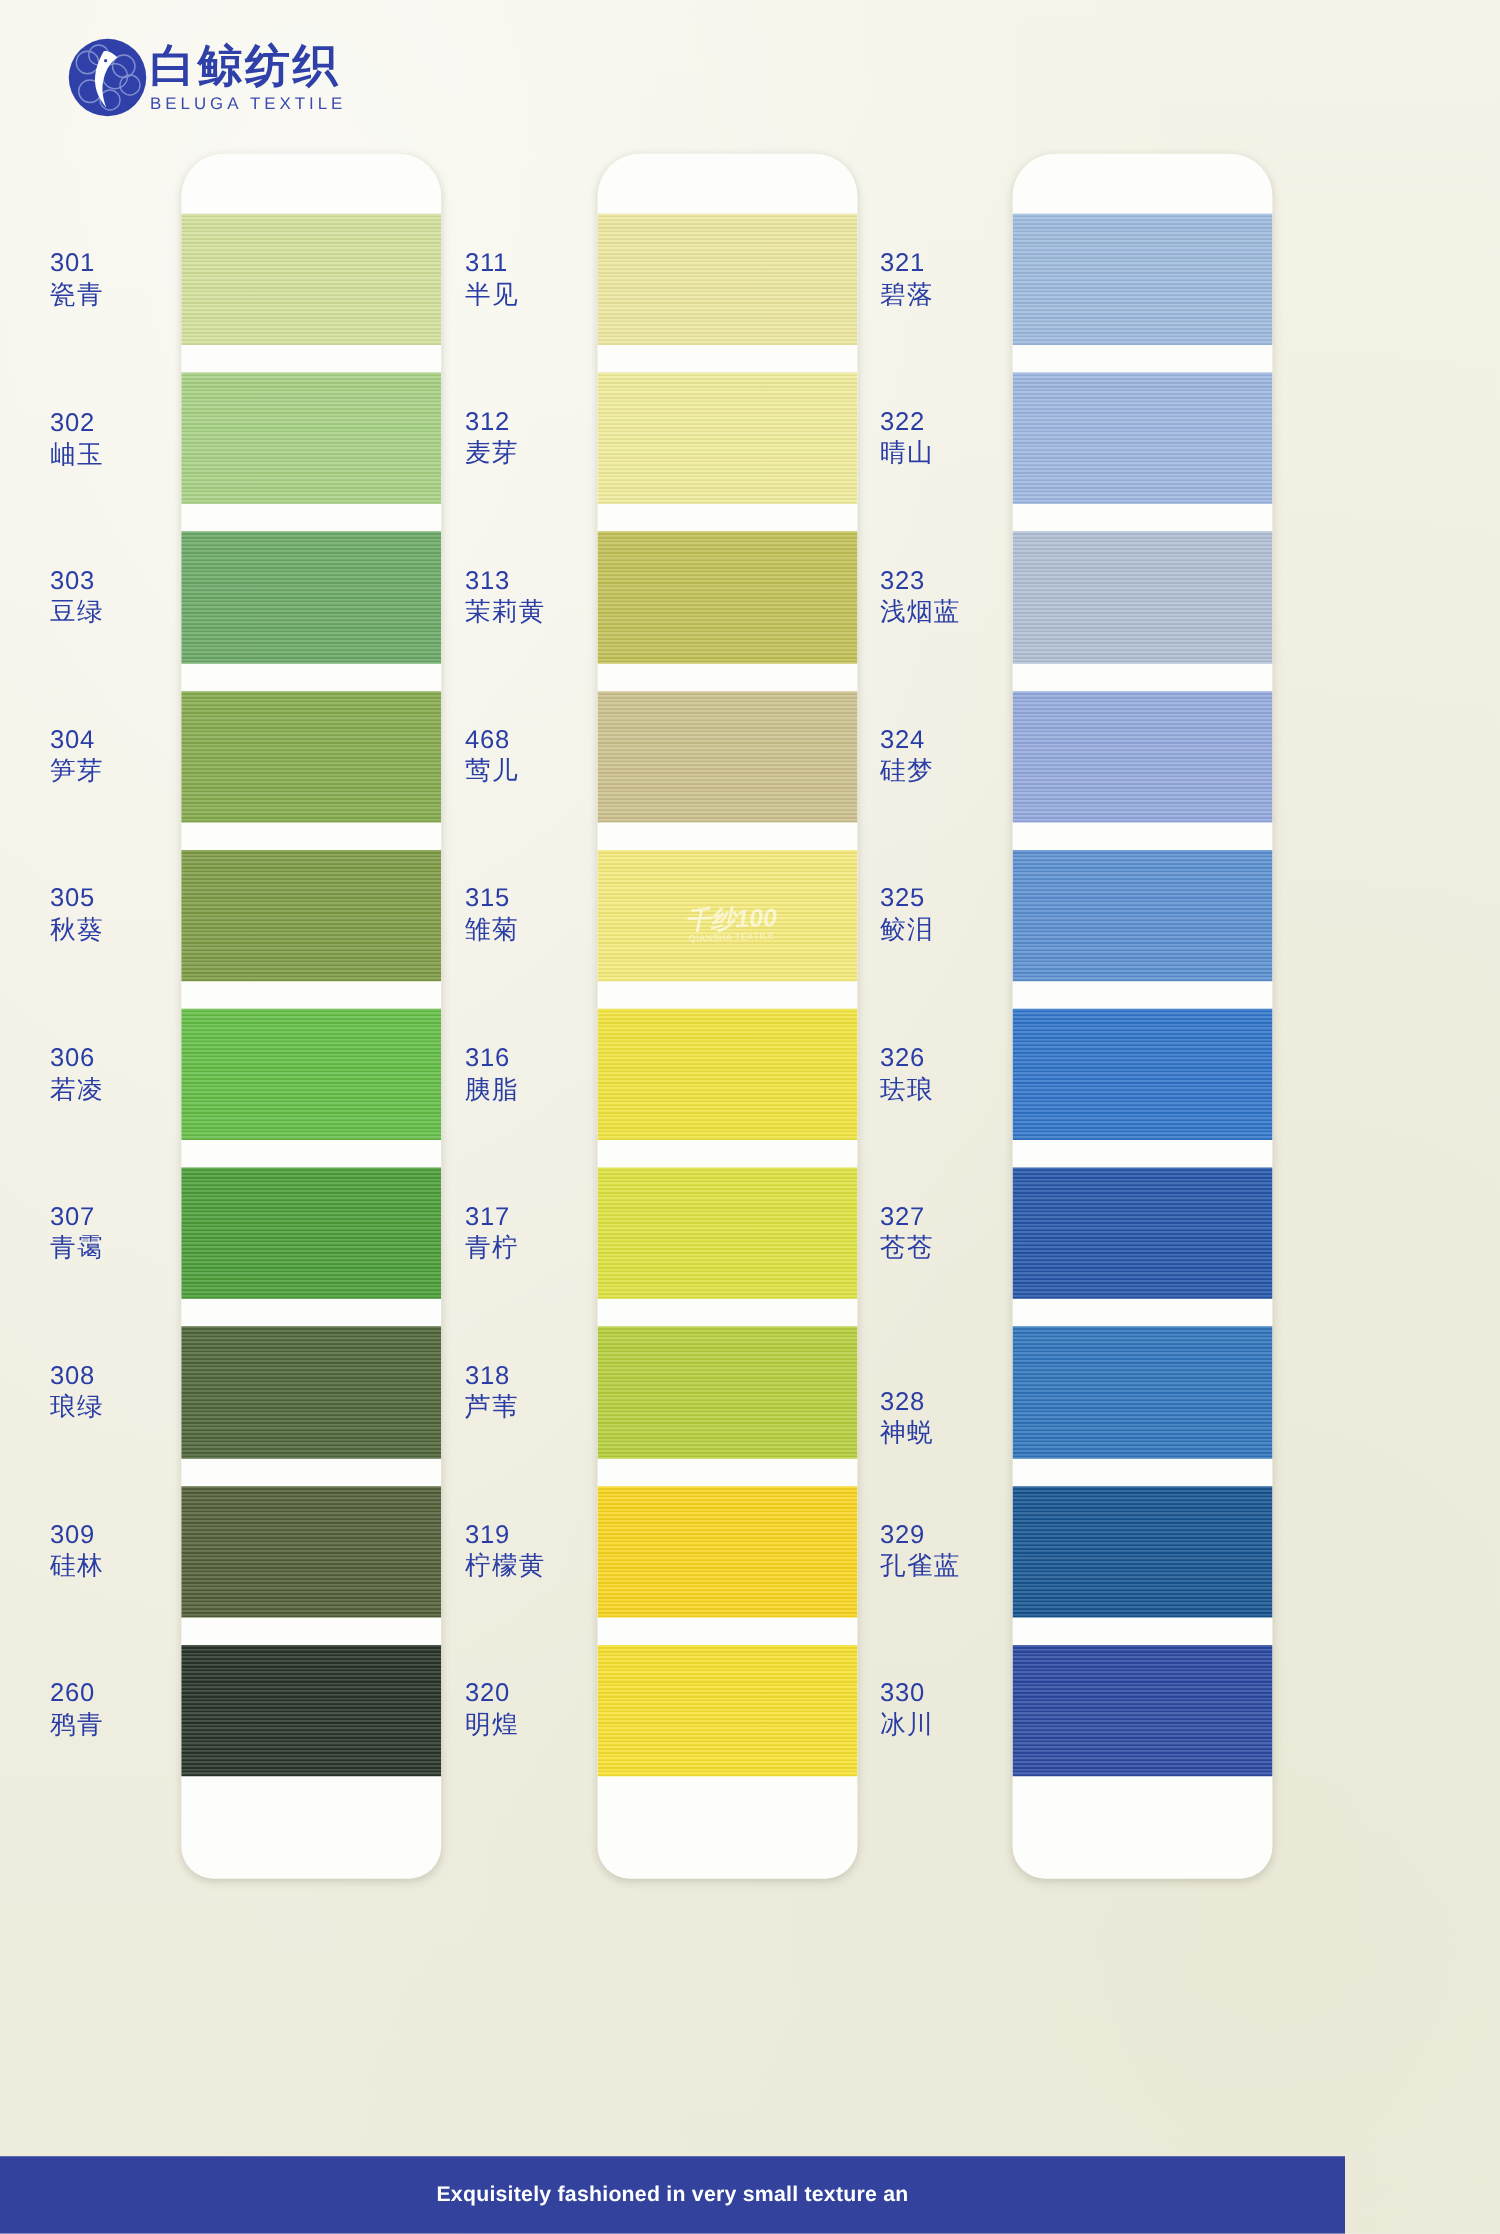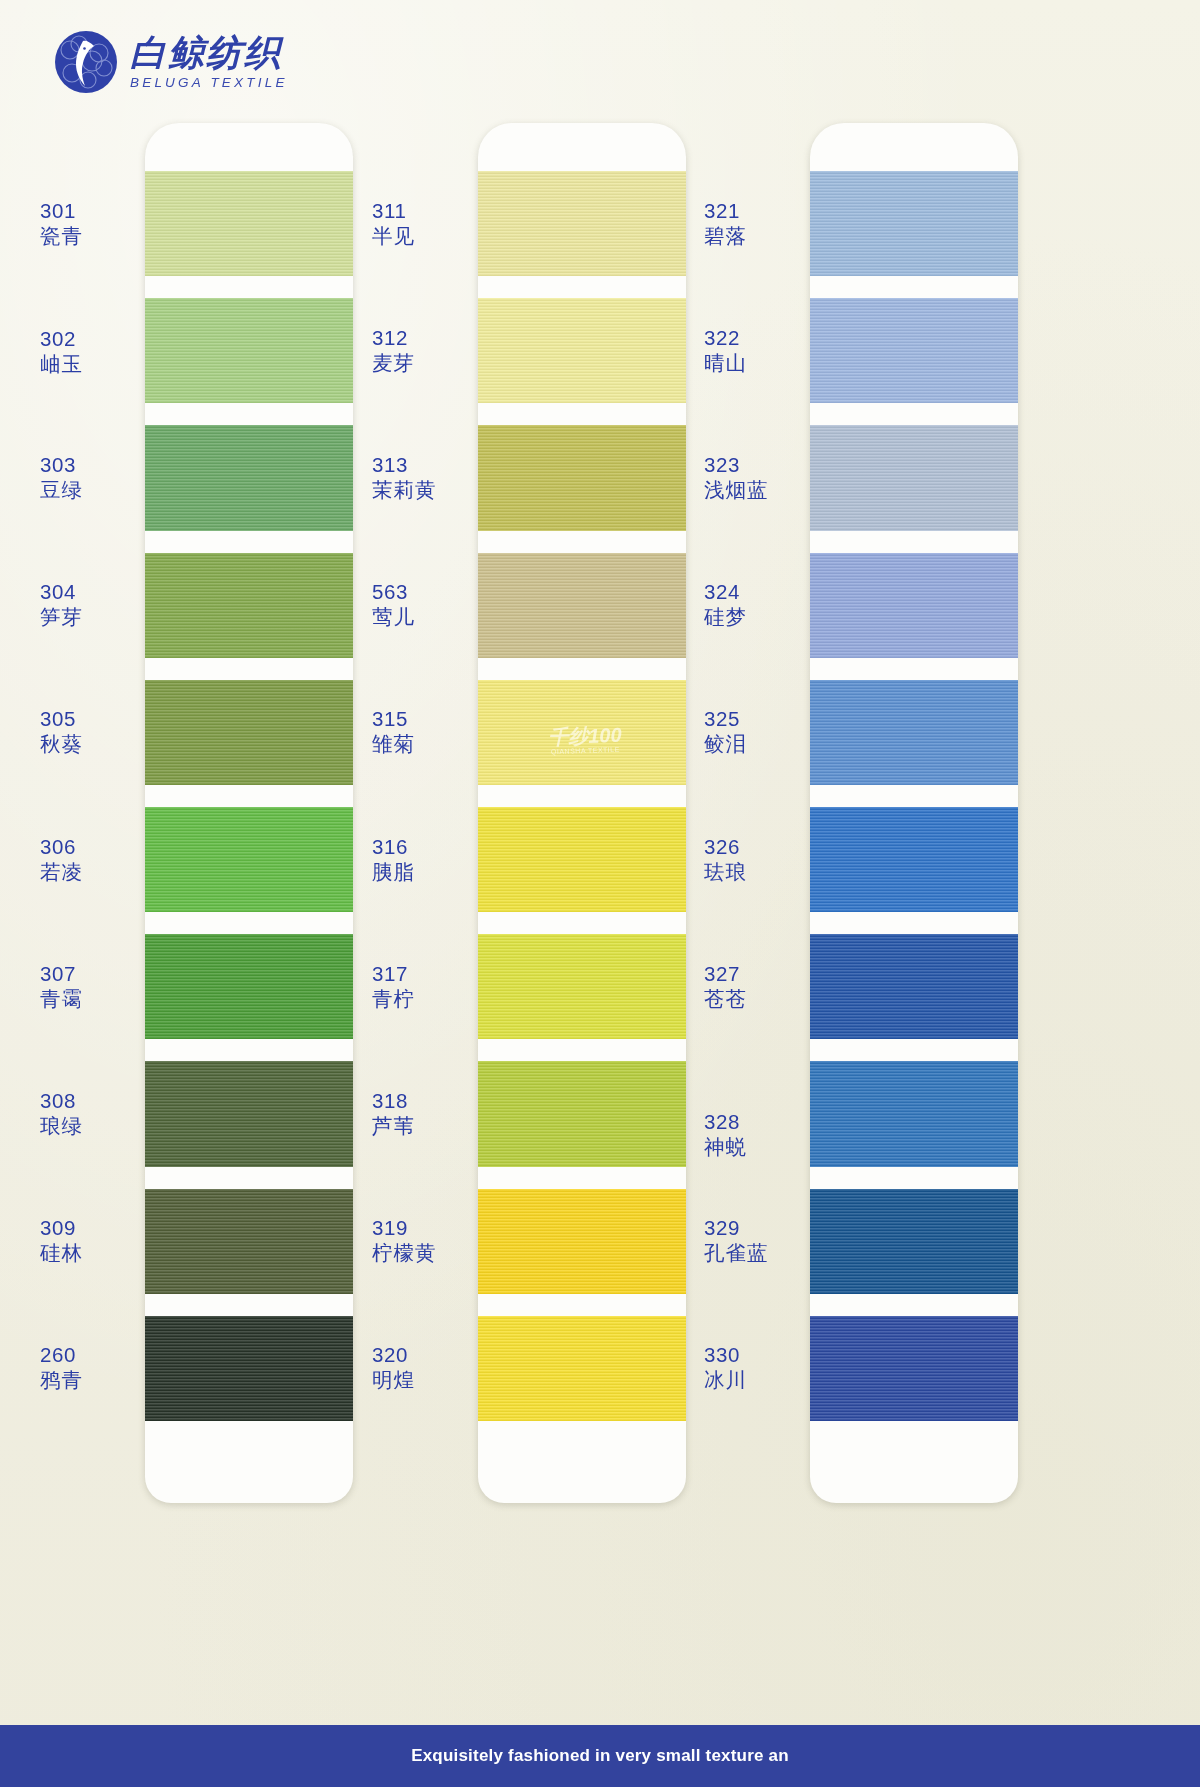--- a/index.html
+++ b/index.html
@@ -14,21 +14,21 @@
     position:absolute;inset:0;
     background:
       radial-gradient(ellipse at 20% 10%, rgba(255,255,255,.55), rgba(255,255,255,0) 55%),
       radial-gradient(ellipse at 85% 85%, rgba(230,228,208,.5), rgba(255,255,255,0) 60%),
       linear-gradient(180deg,#f4f3e7 0%,#f1efe2 40%,#eeecdd 100%);
     pointer-events:none;
   }
 
   
   .header{position:absolute;left:0;top:0;width:1200px;height:118px;}
-  .logo-wrap{position:absolute;left:52px;top:28px;display:flex;align-items:center;gap:10px;font-style:italic;}
+  .logo-wrap{position:absolute;left:52px;top:28px;display:flex;align-items:center;}
   .logo-mark{width:68px;height:68px;flex:0 0 68px;}
   .logo-text{display:flex;flex-direction:column;justify-content:center;}
   .logo-cn{font-size:36px;font-weight:bold;color:#2f41a8;letter-spacing:2px;line-height:1.05;}
   .logo-en{font-size:13.5px;color:#3a4bb0;letter-spacing:3.2px;text-align:center;margin-top:3px;}
 
   .title-block{position:absolute;left:385px;top:38px;display:flex;align-items:center;}
   .title-main{
     font-size:44px;font-weight:bold;color:#2a3da5;
     letter-spacing:1px;white-space:nowrap;line-height:1;
     font-family:"Liberation Sans","DejaVu Sans",sans-serif;
@@ -77,21 +77,21 @@
   .watermark{
     position:absolute;left:510px;top:725px;width:150px;
     font-size:20px;color:rgba(255,255,255,.62);
     font-style:italic;font-weight:bold;transform:rotate(-2deg);
     pointer-events:none;text-align:center;line-height:1.1;
   }
   .watermark .wm-sub{font-size:7px;font-style:normal;font-weight:normal;letter-spacing:.5px;}
 
   
   .footer{
-    position:absolute;left:0;bottom:0;width:1200px;height:62px;
+    position:absolute;left:0;bottom:0;width:1076px;height:62px;
     background:#33439d;display:flex;align-items:center;justify-content:center;
   }
   .footer-text{color:#ffffff;font-size:17px;letter-spacing:.2px;font-weight:bold;}
 </style>
 </head>
 <body>
 
 <div class="paper-grain"></div>
 
 <div class="header">
@@ -215,21 +215,21 @@
     </div>
     <div class="lbl" style="top: 201.8px;">
       <div class="code">312</div>
       <div class="name">麦芽</div>
     </div>
     <div class="lbl" style="top: 329px;">
       <div class="code">313</div>
       <div class="name">茉莉黄</div>
     </div>
     <div class="lbl" style="top: 456.2px;">
-      <div class="code">563</div>
+      <div class="code">468</div>
       <div class="name">莺儿</div>
     </div>
     <div class="lbl" style="top: 583.4px;">
       <div class="code">315</div>
       <div class="name">雏菊</div>
     </div>
     <div class="lbl" style="top: 710.6px;">
       <div class="code">316</div>
       <div class="name">胰脂</div>
     </div>

